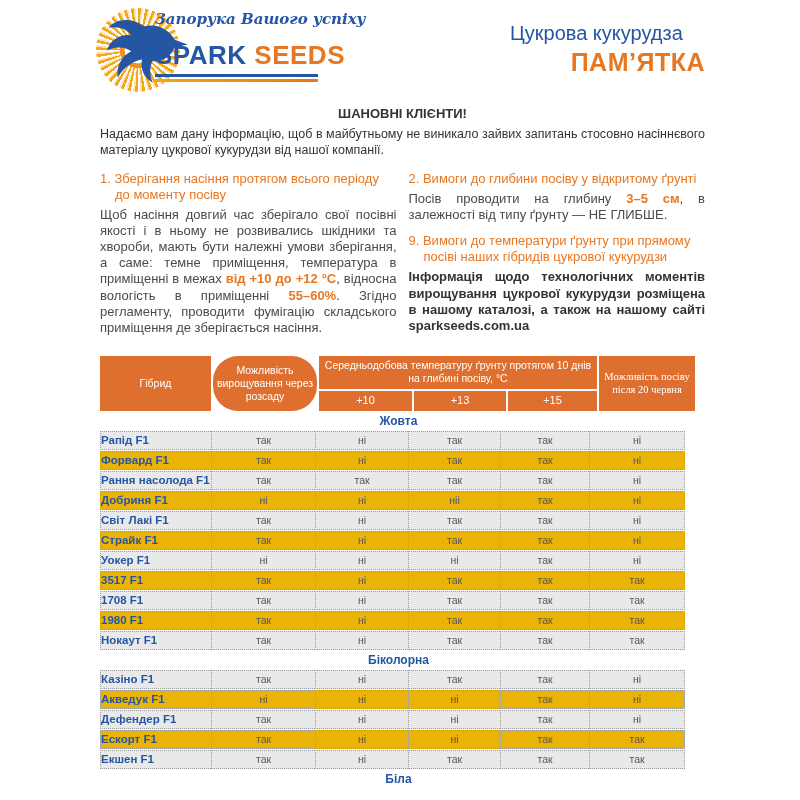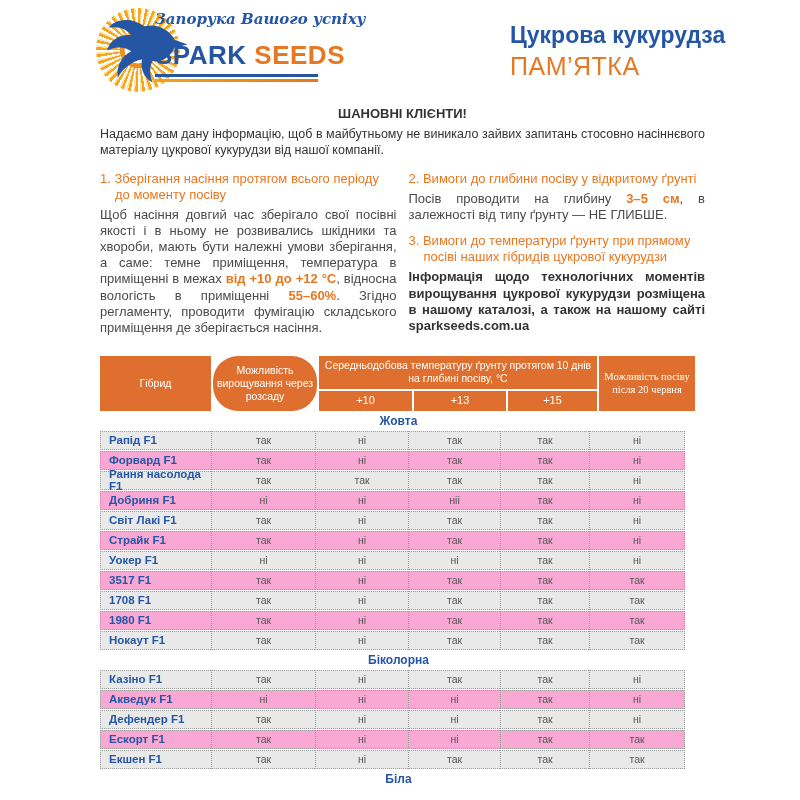--- a/index.html
+++ b/index.html
@@ -21,22 +21,22 @@
   .bird{position:absolute;left:2px;top:8px;width:92px;height:76px;}
   .logo-text{position:absolute;left:55px;top:4px;}
   .tagline{font-family:"DejaVu Serif",serif;font-style:italic;font-weight:bold;
            font-size:15px;color:var(--c-blue);white-space:nowrap;}
   .brandname{font-size:26px;font-weight:bold;letter-spacing:.5px;margin-top:12px;white-space:nowrap;}
   .brandname .spark{color:var(--c-blue);}
   .brandname .seeds{color:var(--c-orange);}
   .bar-blue{width:163px;height:3px;background:var(--c-blue);margin-top:3px;}
   .bar-orange{width:163px;height:3px;background:linear-gradient(90deg,#f2a41d,#e87718);margin-top:2px;}
   .doc-title{margin-left:auto;width:195px;padding-top:16px;}
-  .doc-subject{font-size:23px;font-weight:700;color:var(--c-blue);white-space:nowrap;}
-  .doc-kind{font-size:25px;font-weight:400;color:var(--c-orange);letter-spacing:.5px;margin-top:3px;}
+  .doc-subject{font-size:20px;font-weight:400;color:var(--c-blue);white-space:nowrap;}
+  .doc-kind{font-size:25px;font-weight:700;color:var(--c-orange);letter-spacing:.5px;margin-top:3px;text-align:right;}
 
   
   .intro{margin-top:8px;}
   .intro h1{font-size:13px;font-weight:bold;color:#333;text-align:center;}
   .intro-text{margin-top:5px;font-size:12.5px;font-weight:normal;color:#333;
               text-align:justify;line-height:1.3;}
 
   
   .cols{display:flex;gap:12px;margin-top:12px;}
   .col{flex:1;}
@@ -54,23 +54,23 @@
   .h-hybrid{grid-column:1;grid-row:1/3;}
   .h-seedling{grid-column:2;grid-row:1/3;border-radius:25px;}
   .h-temp{grid-column:3/6;grid-row:1;}
   .h-after{grid-column:6;grid-row:1/3;font-family:Liberation Serif, serif;}
   .h-sub{grid-row:2;font-size:11px;}
   .group-label{text-align:center;color:var(--c-blue);font-weight:bold;font-size:12px;padding:3px 0 2px;}
   .trow{display:grid;grid-template-columns:var(--cols);margin-top:1px;}
   .cell{height:19px;border-top:1px dotted #9c9c9c;border-bottom:1px dotted #9c9c9c;border-left:1px dotted #9c9c9c;
         display:flex;align-items:center;justify-content:center;font-size:10.5px;color:#565656;}
   .cell:last-child{border-right:1px dotted #9c9c9c;}
-  .cell.hybrid{justify-content:flex-start;padding-left:8px;font-weight:bold;color:var(--c-blue);font-size:11.5px;}
+  .cell.hybrid{justify-content:flex-start;font-weight:bold;color:var(--c-blue);font-size:11.5px;}
   .trow.shade .cell{background:#e9e9e9;}
-  .trow.plain .cell{background:#f9a8d4;}
+  .trow.plain .cell{background:#eab308;}
 </style>
 </head>
 <body>
 
 <div class="page">
 
   <header class="masthead">
     <div class="logo">
       <div class="sun"></div>
       <svg class="bird" viewBox="0 0 120 100" aria-hidden="true">
@@ -98,21 +98,21 @@
   </section>
 
   <section class="cols">
     <div class="col">
       <h2 class="pt">1. Зберігання насіння протягом всього періоду до моменту посіву</h2>
       <p class="body"><span>Щоб насіння довгий час зберігало свої посівні якості і в ньому не розвивались шкідники та хвороби, мають бути належні умови зберігання, а саме: темне приміщення, температура в приміщенні в межах </span><span class="hl">від +10 до +12 °С</span><span>, відносна вологість в приміщенні </span><span class="hl">55–60%</span><span>. Згідно регламенту, проводити фумігацію складського приміщення де зберігається насіння.</span></p>
     </div>
     <div class="col">
       <h2 class="pt">2. Вимоги до глибини посіву у відкритому ґрунті</h2>
       <p class="body"><span>Посів проводити на глибину </span><span class="hl">3–5 см</span><span>, в залежності від типу ґрунту — НЕ ГЛИБШЕ.</span></p>
-      <h2 class="pt">3. Вимоги до температури ґрунту при прямому посіві наших гібридів цукрової кукурудзи</h2>
+      <h2 class="pt">9. Вимоги до температури ґрунту при прямому посіві наших гібридів цукрової кукурудзи</h2>
       <p class="body strong">Інформація щодо технологічних моментів вирощування цукрової кукурудзи розміщена в нашому каталозі, а також на нашому сайті sparkseeds.com.ua</p>
     </div>
   </section>
 
   <section class="tablewrap">
     <div class="thead">
       <div class="hdr-cell h-hybrid">Гібрид</div>
       <div class="hdr-cell h-seedling">Можливість вирощування через розсаду</div>
       <div class="hdr-cell h-temp">Середньодобова температуру ґрунту протягом 10 днів на глибині посіву, °С</div>
       <div class="hdr-cell h-after">Можливість посіву після 20 червня</div>

